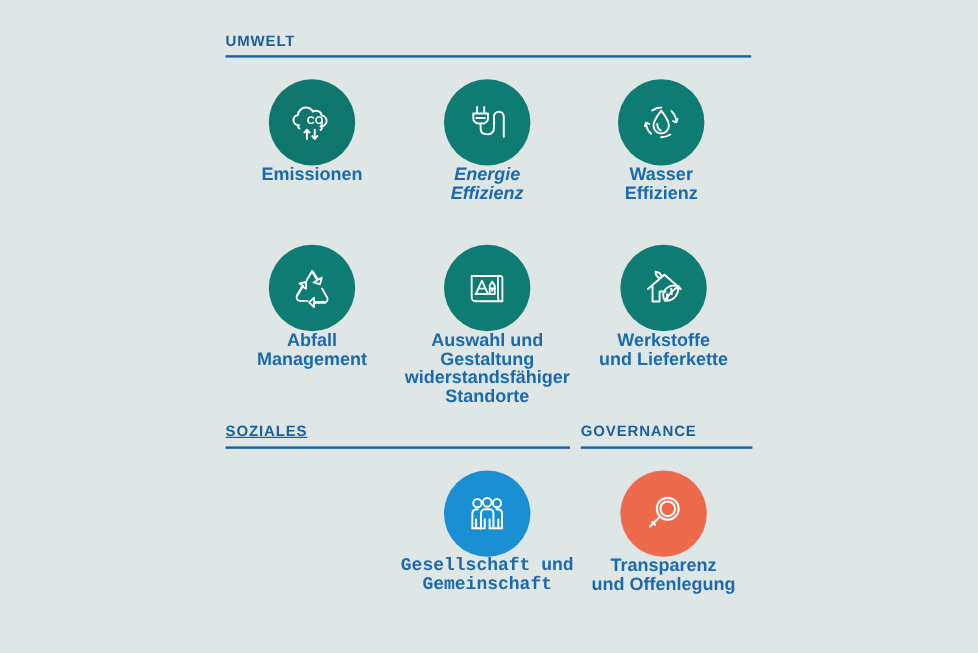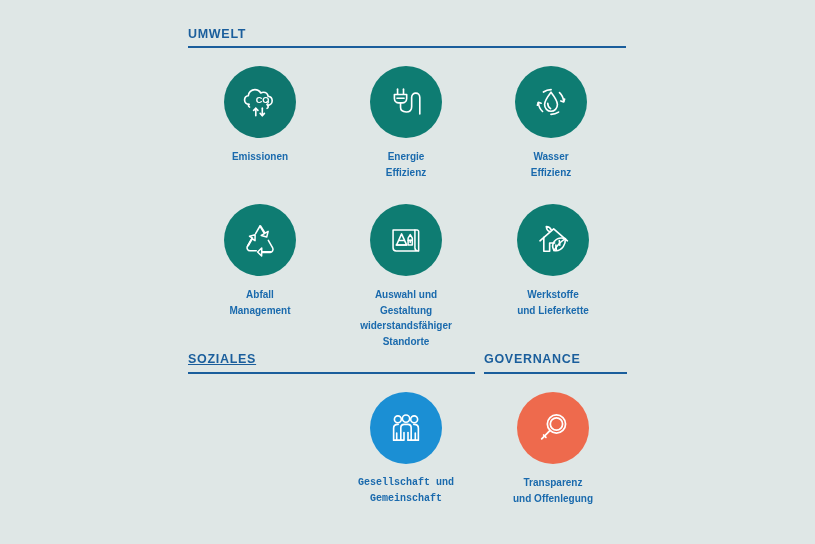--- a/index.html
+++ b/index.html
@@ -43,22 +43,21 @@
   .circle {
     width: 72px; height: 72px;
     border-radius: 50%;
     margin: 0 auto;
     display: flex;
     align-items: center;
     justify-content: center;
   }
   .circle svg { display: block; }
   .tile-label {
-    margin-top: 11px;
-    font-size: 10px;
+    font-size: 15px;
     font-weight: bold;
     line-height: 15.5px;
     color: #1a6aad;
     white-space: pre-line;
   }
 </style>
 </head>
 <body>
 
 <div class="canvas">
@@ -76,21 +75,21 @@
         <text x="30.4" y="27.6" font-family="Liberation Sans, sans-serif" font-size="6.4" font-weight="bold" fill="#ffffff" stroke="none">2</text>
         <path d="M19.6 38.4V30.6"></path>
         <path d="M17.4 32.8l2.2-2.3 2.2 2.3"></path>
         <path d="M26.4 30.4v7.8"></path>
         <path d="M24.2 35.9l2.2 2.3 2.2-2.3"></path>
       </svg>
     </div>
     <div class="tile-label">Emissionen</div>
   </div>
 
-  <div class="tile" style="left:331px; top:66px;">
+  <div class="tile" style="left:331px; top:66px;font-style:italic;">
     <div class="circle" style="background:#0e7c72;">
       <svg width="46" height="46" viewBox="0 0 48 48" fill="none" stroke="#ffffff" stroke-width="1.7" stroke-linecap="round" stroke-linejoin="round">
         <path d="M15.2 10.6v5.2"></path>
         <path d="M21.4 10.6v5.2"></path>
         <path d="M11.9 16.2h12.8v4.1a4.6 4.6 0 0 1-4.6 4.6h-3.6a4.6 4.6 0 0 1-4.6-4.6z"></path>
         <path d="M14.6 20.1h7.4"></path>
         <path d="M18.3 25v4.6c0 4.2 3.6 4.8 6 4.8 3.2 0 5.6-2 5.6-5.5V19.4c0-2.8 2-4.6 4.3-4.6 2.4 0 4.2 1.9 4.2 4.5v17.1"></path>
       </svg>
     </div>
     <div class="tile-label">Energie

